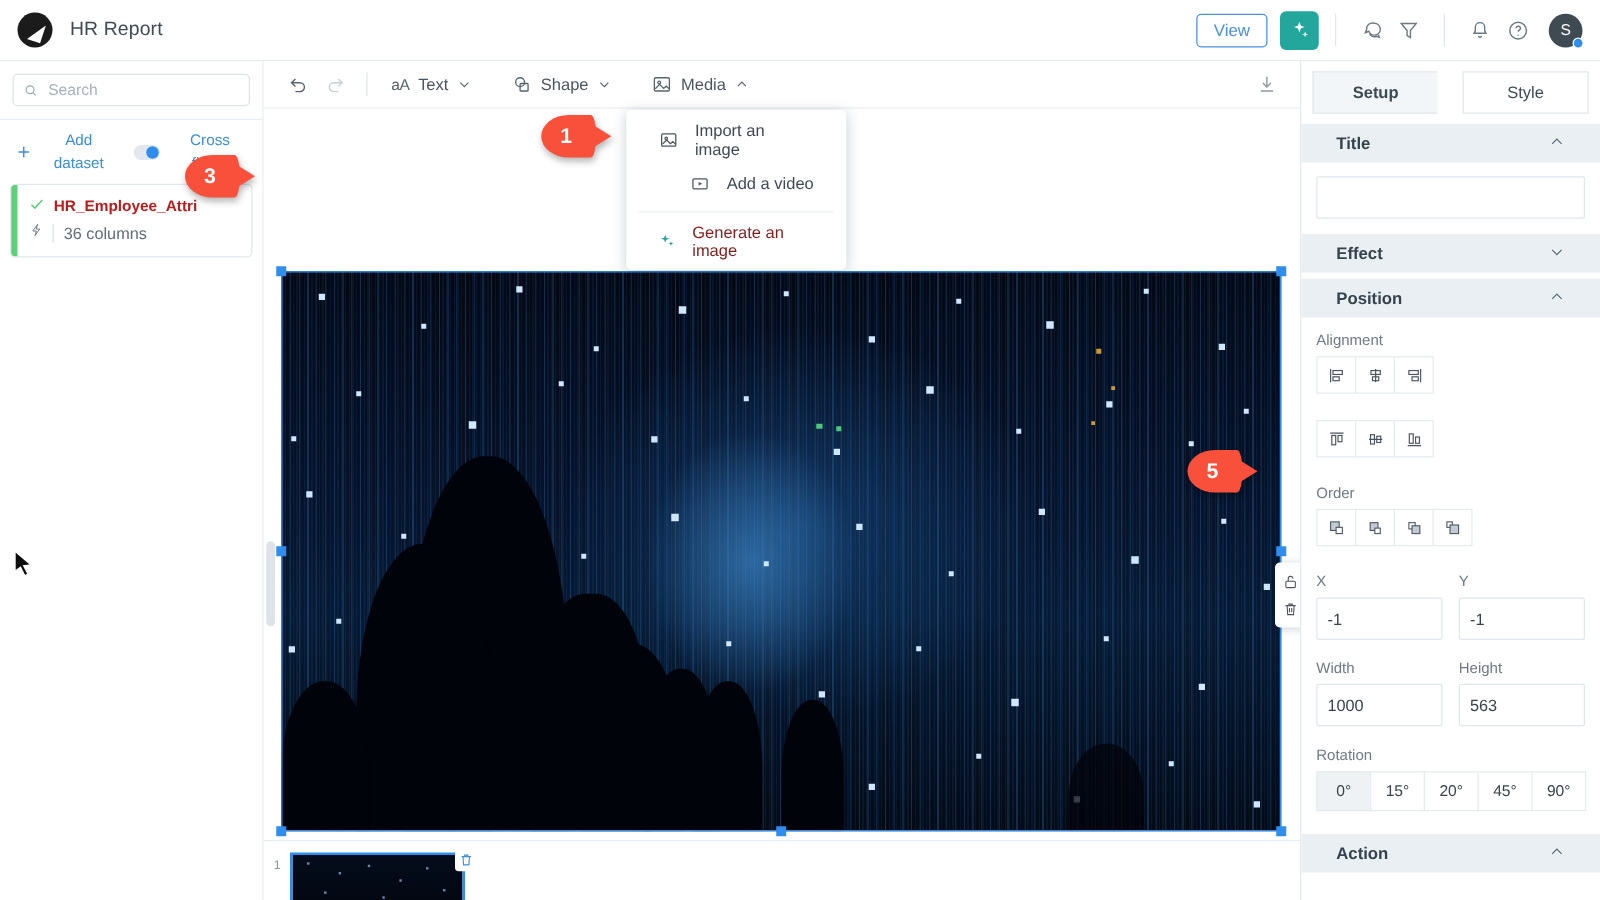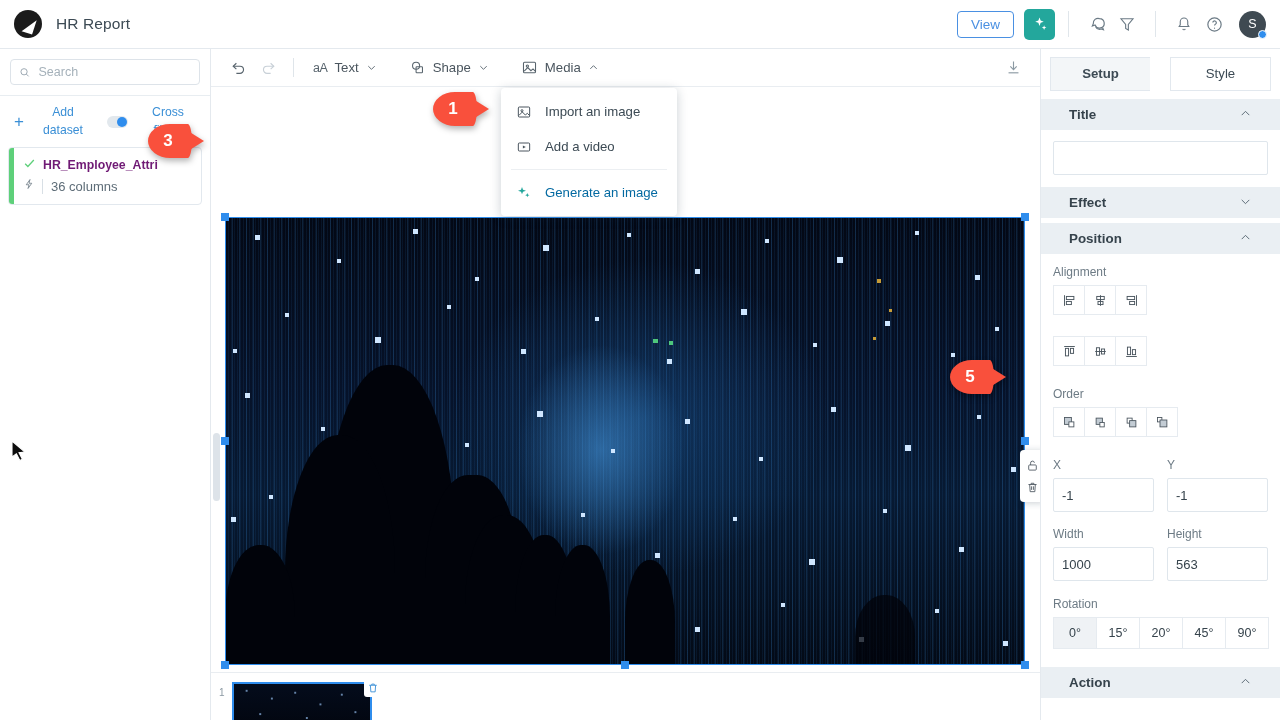--- a/index.html
+++ b/index.html
@@ -95,21 +95,21 @@
     margin: 4px 8px 0 8px; border: 1px solid #e2e8ee; border-radius: 4px;
     background: #fff; position: relative; padding: 9px 10px 9px 14px;
     cursor: pointer;
   }
   .dataset-card::before {
     content: ""; position: absolute; left: 0; top: 0; bottom: 0; width: 5px;
     background: #5ed07a; border-radius: 3px 0 0 3px;
   }
   .ds-row1 { display: flex; align-items: center; gap: 7px; }
   .ds-check { color: #5ed07a; font-size: 13px; line-height: 1; }
-  .ds-name { font-size: 12.3px; font-weight: bold; color: #701a75;
+  .ds-name { font-size: 12.3px; font-weight: bold; color: #b91c1c;
              white-space: nowrap; overflow: hidden; }
   .ds-row2 { display: flex; align-items: center; gap: 7px; margin-top: 5px; color: #6d7b85; }
   .ds-cols { font-size: 13px; color: #5d6c77; border-left: 1px solid #d8dfe5; padding-left: 8px; }
 
   
   .canvas-area {
     position: absolute; top: 49px; left: 211px; width: 829px; height: 671px;
     background: #fff;
   }
   .toolbar {
@@ -126,23 +126,23 @@
   .tb-aa { font-size: 12.5px; letter-spacing: -.4px; color: #58646d; }
   .tb-dl { margin-left: auto; }
 
   .menu {
     position: absolute; left: 290px; top: 39px; width: 176px;
     background: #fff; border-radius: 4px;
     box-shadow: 0 2px 11px rgba(20,40,60,.22); z-index: 40; padding: 6px 0;
   }
   .menu-item {
     display: flex; align-items: center; gap: 13px; height: 35px;
-    padding: 0 15px; font-size: 13.2px; color: #3c4a54; cursor: pointer;
-  }
-  .menu-item.accent { color: #0369a1; }
+    padding: 0 26px; font-size: 13.2px; color: #3c4a54; cursor: pointer; justify-content: flex-end;
+  }
+  .menu-item.accent { color: #7f1d1d; }
   .menu-sep { height: 1px; background: #eceff2; margin: 5px 10px; }
 
   .board {
     position: absolute; top: 38px; left: 0; right: 0; bottom: 48px;
     background: #fff; overflow: hidden;
   }
   .vscroll {
     position: absolute; left: 2px; top: 346px; width: 7px; height: 68px;
     background: #dde3e9; border-radius: 4px; z-index: 6; cursor: pointer;
   }

